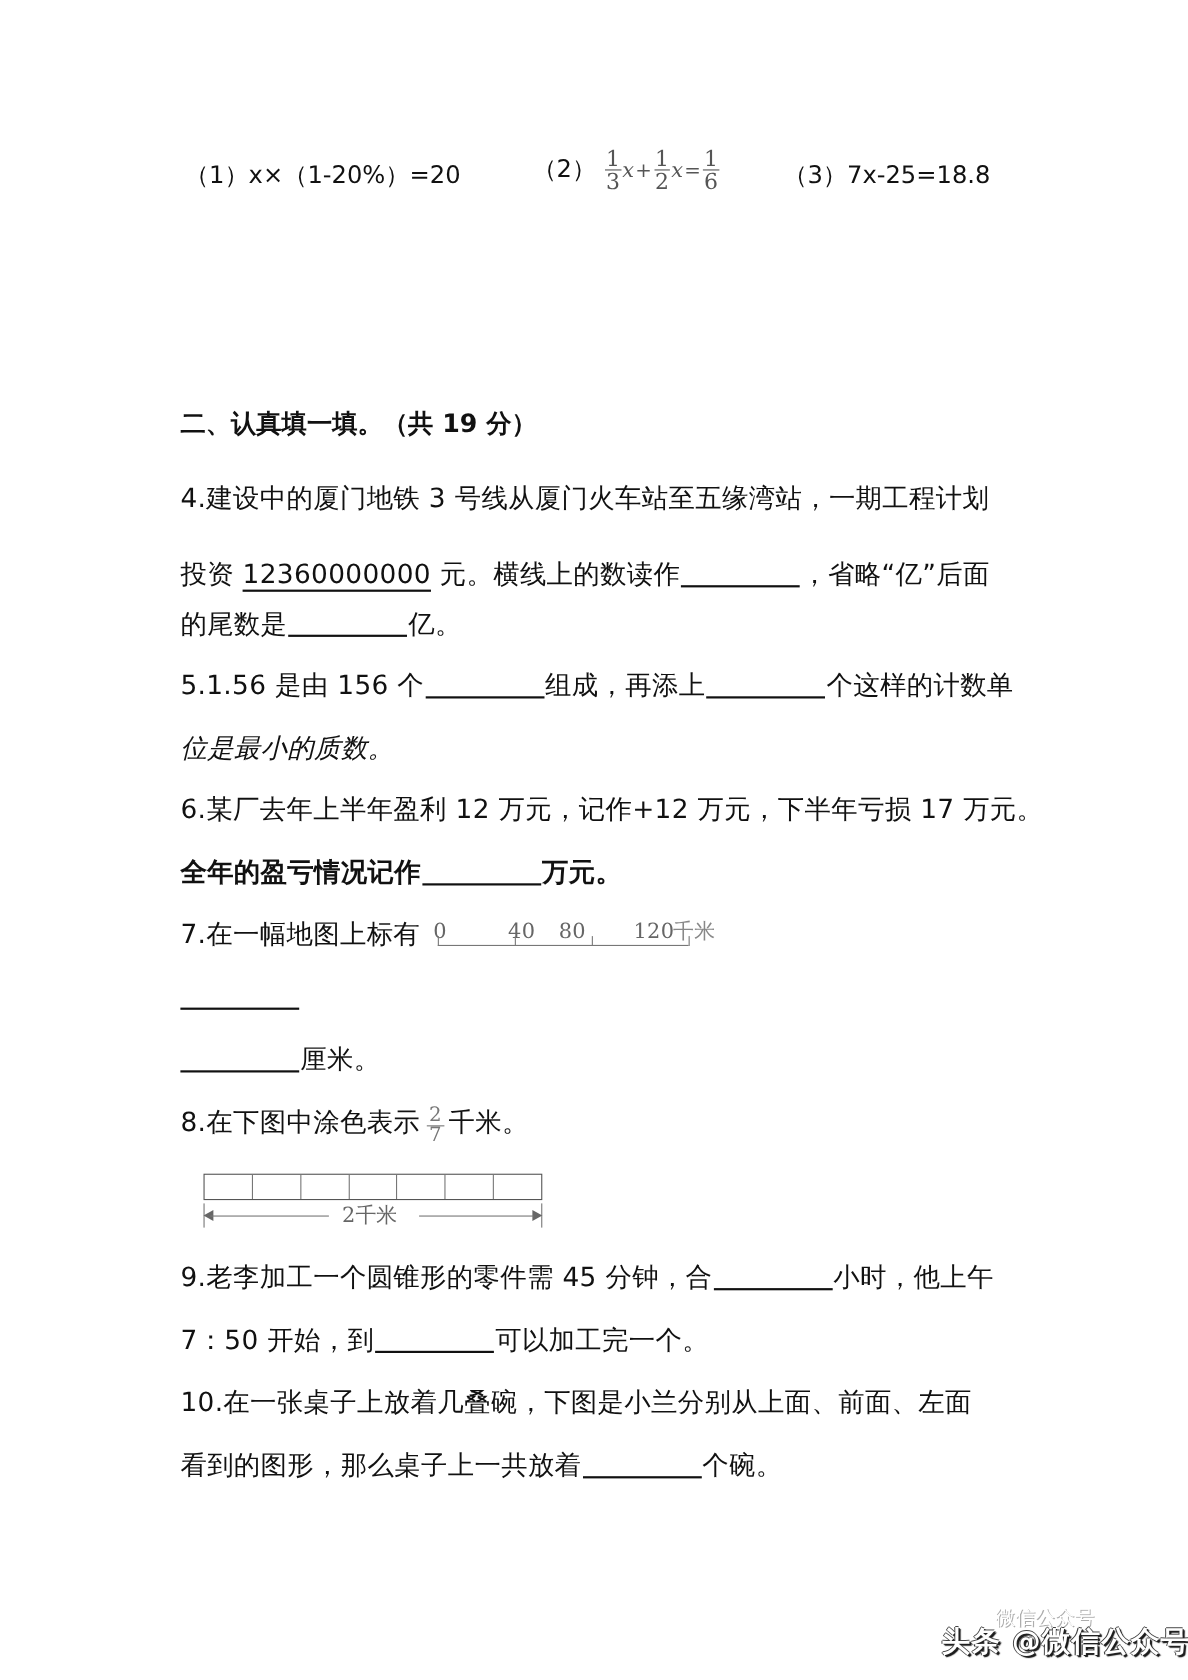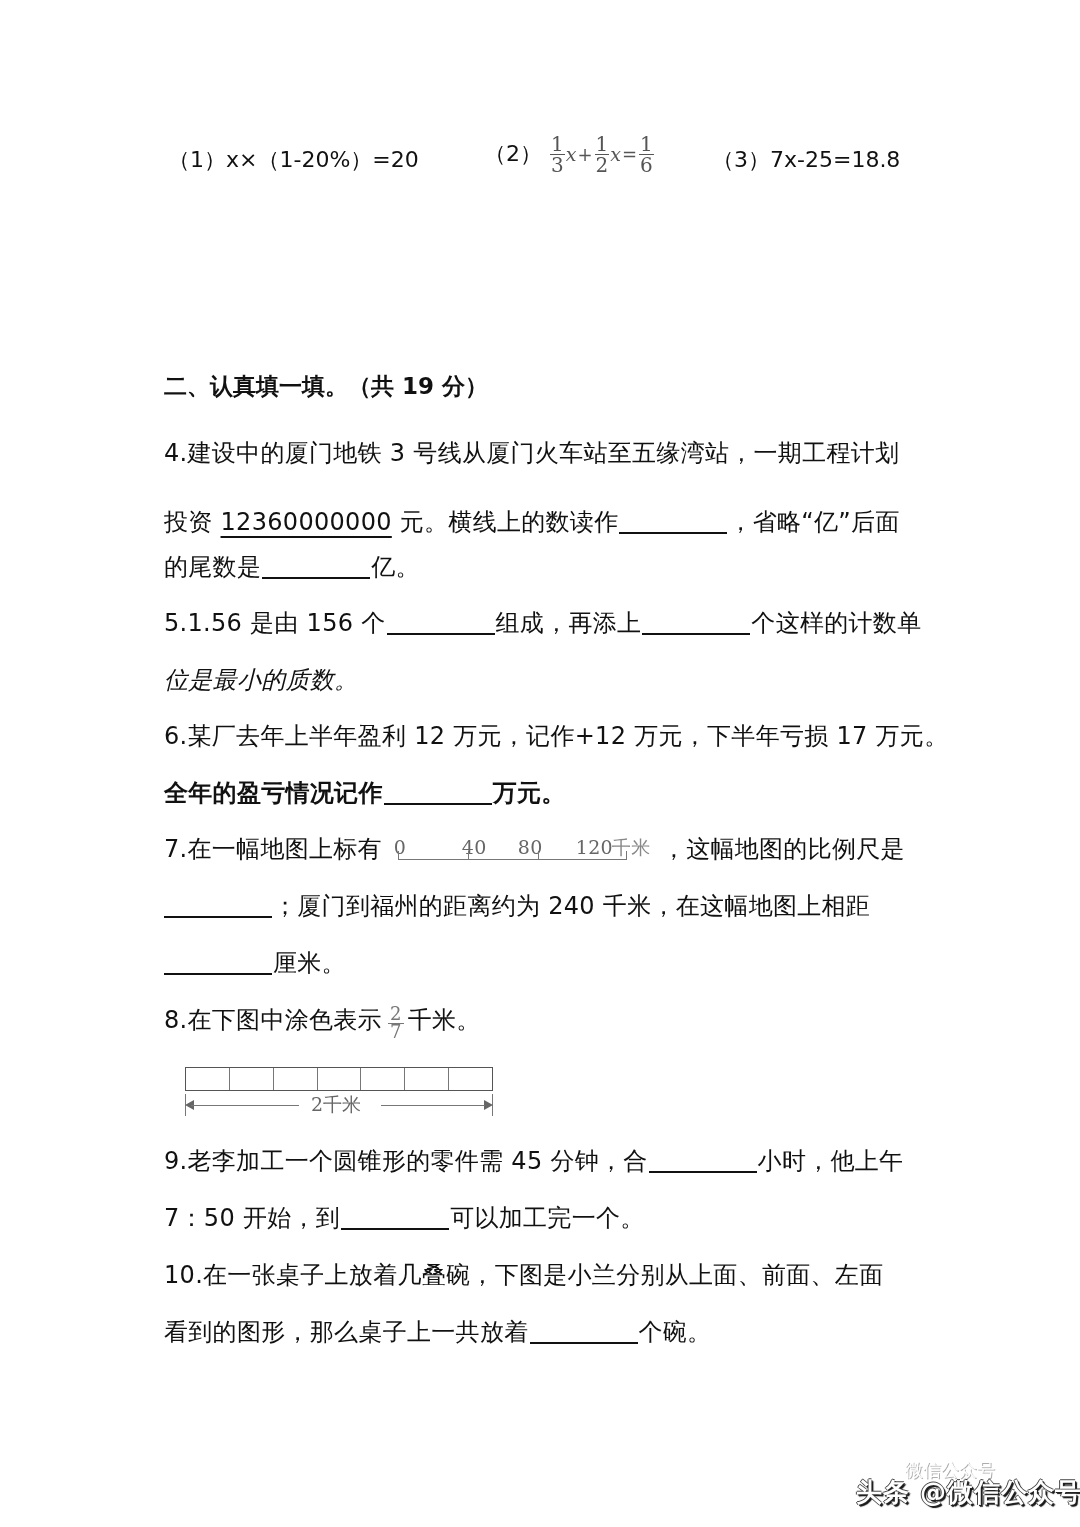--- a/index.html
+++ b/index.html
@@ -88,32 +88,32 @@
 <div class="line" style="top:720px;">6.某厂去年上半年盈利 12 万元，记作+12 万元，下半年亏损 17 万元。</div>
 <div class="line" style="top:777px;font-weight:bold;">
   <span>全年的盈亏情况记作</span><span class="blank"></span><span>万元。</span>
 </div>
 
 <div class="line" style="top:833px;">
   <span>7.在一幅地图上标有</span>
   <span class="scalebar">
     <span class="lbl" style="left:4px;">0</span>
     <span class="lbl" style="left:60px;margin-left:12px;">40</span>
-    <span class="lbl" style="left:128px;">80</span>
+    <span class="lbl" style="left:118px;">80</span>
     <span class="lbl" style="left:186px;">120</span>
     <span class="unit" style="left:222px;">千米</span>
     <span class="base"></span>
     <span class="tick" style="left:8px;"></span>
     <span class="tick" style="left:78px;"></span>
     <span class="tick" style="left:148px;"></span>
     <span class="tick" style="left:236px;"></span>
-  </span><span>，这幅地图的比例尺是</span>
+  </span>
 </div>
 <div class="line" style="top:890px;">
-  <span class="blank" style="margin-left:0;"></span><span>；厦门到福州的距离约为 240 千米，在这幅地图上相距</span>
+  <span class="blank" style="margin-left:0;"></span>
 </div>
 <div class="line" style="top:947px;">
   <span class="blank" style="margin-left:0;"></span><span>厘米。</span>
 </div>
 
 <div class="line" style="top:1004px;">
   <span>8.在下图中涂色表示</span><span class="frac-hand">
       <span class="num">2</span>
       <span>7</span>
     </span><span>千米。</span>

